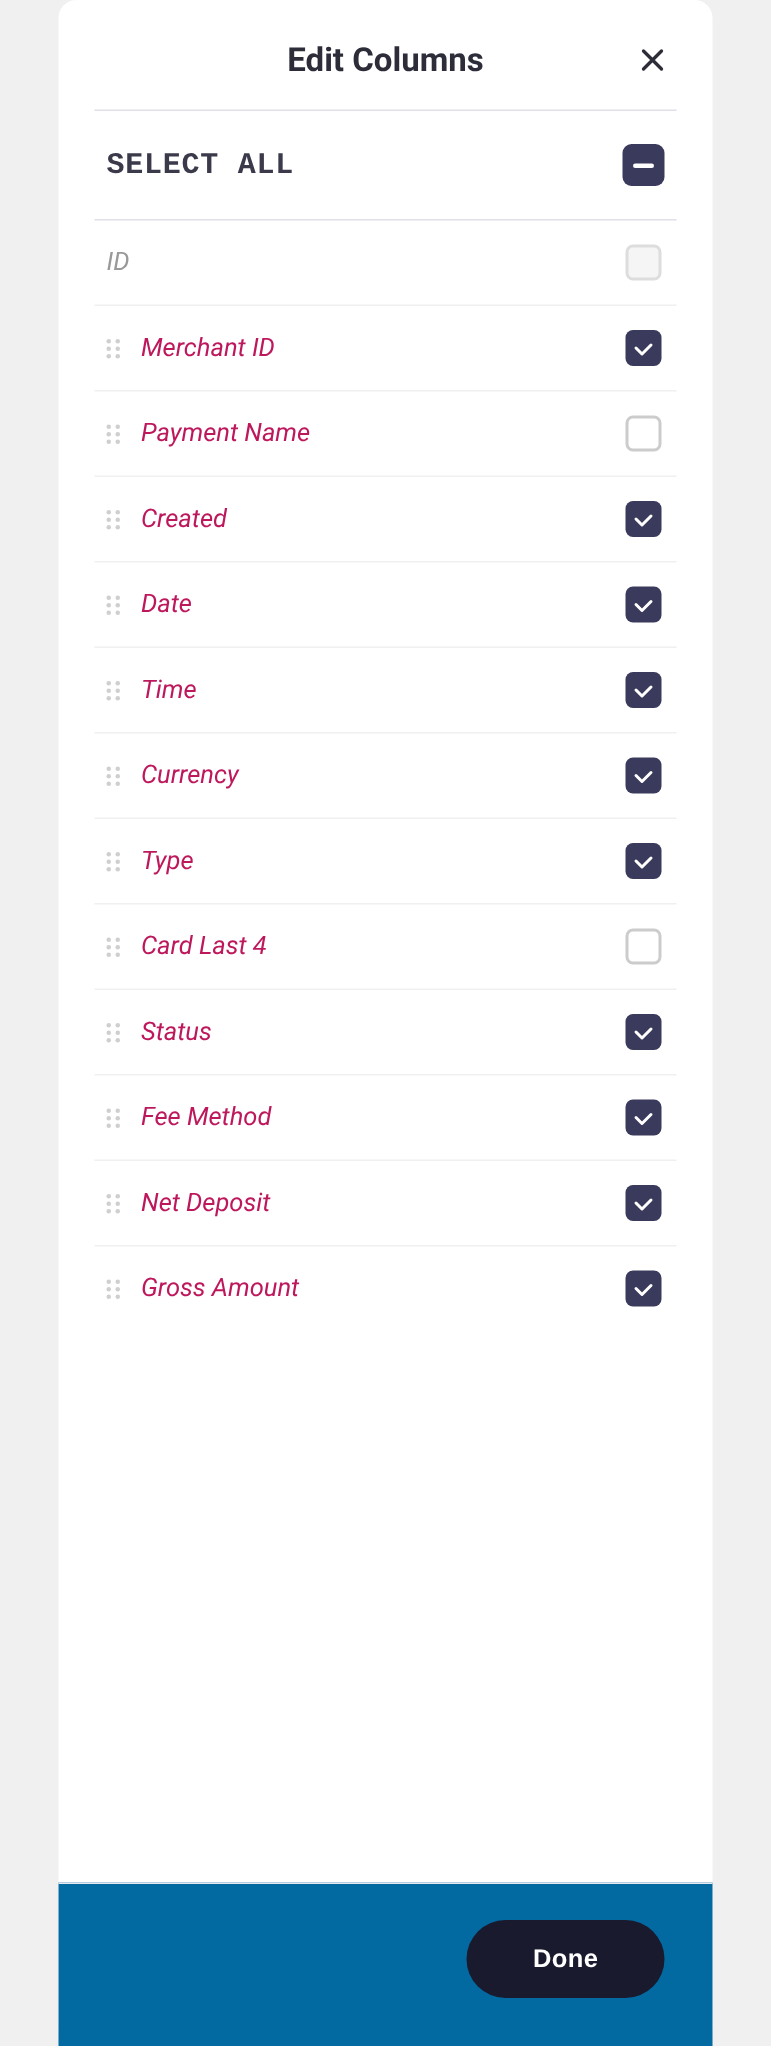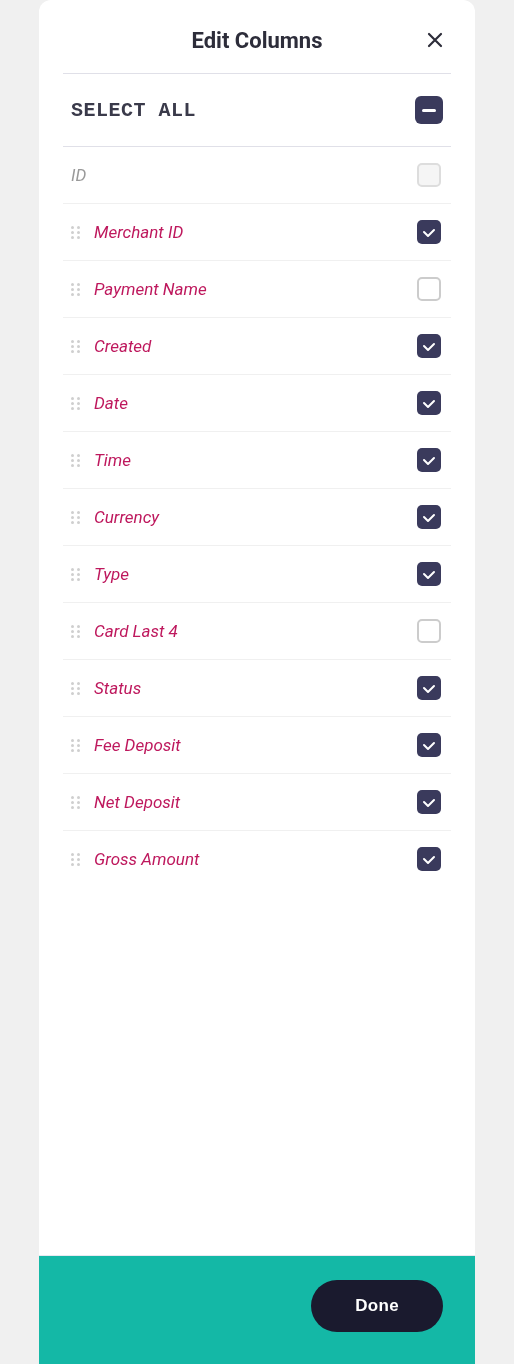--- a/index.html
+++ b/index.html
@@ -189,21 +189,21 @@
       width: 14px;
       height: 3px;
       background: white;
       border-radius: 2px;
     }
 
     .footer {
       padding: 24px 32px 32px;
       display: flex;
       justify-content: flex-end;
-      background: #14b8a6;
+      background: #0369a1;
       border-top: 1px solid #e8e8f0;
     }
 
     .done-button {
       background: #1a1a2e;
       color: #ffffff;
       border: none;
       border-radius: 50px;
       padding: 16px 44px;
       font-size: 17px;
@@ -493,21 +493,21 @@
             </div>
           <div class="drag-handle-row">
               <div class="drag-dot"></div>
               <div class="drag-dot"></div>
             </div>
           <div class="drag-handle-row">
               <div class="drag-dot"></div>
               <div class="drag-dot"></div>
             </div>
         </div>
-        <span class="column-label">Fee Deposit</span>
+        <span class="column-label">Fee Method</span>
       </div>
       <div class="checkbox-wrapper">
         <div class="checkbox-checked">
           <svg viewBox="0 0 14 14" fill="none">
               <path d="M2 7l4 4 6-6" stroke="white" stroke-width="2" stroke-linecap="round" stroke-linejoin="round"></path>
             </svg>
         </div>
       </div>
     </div>
 

